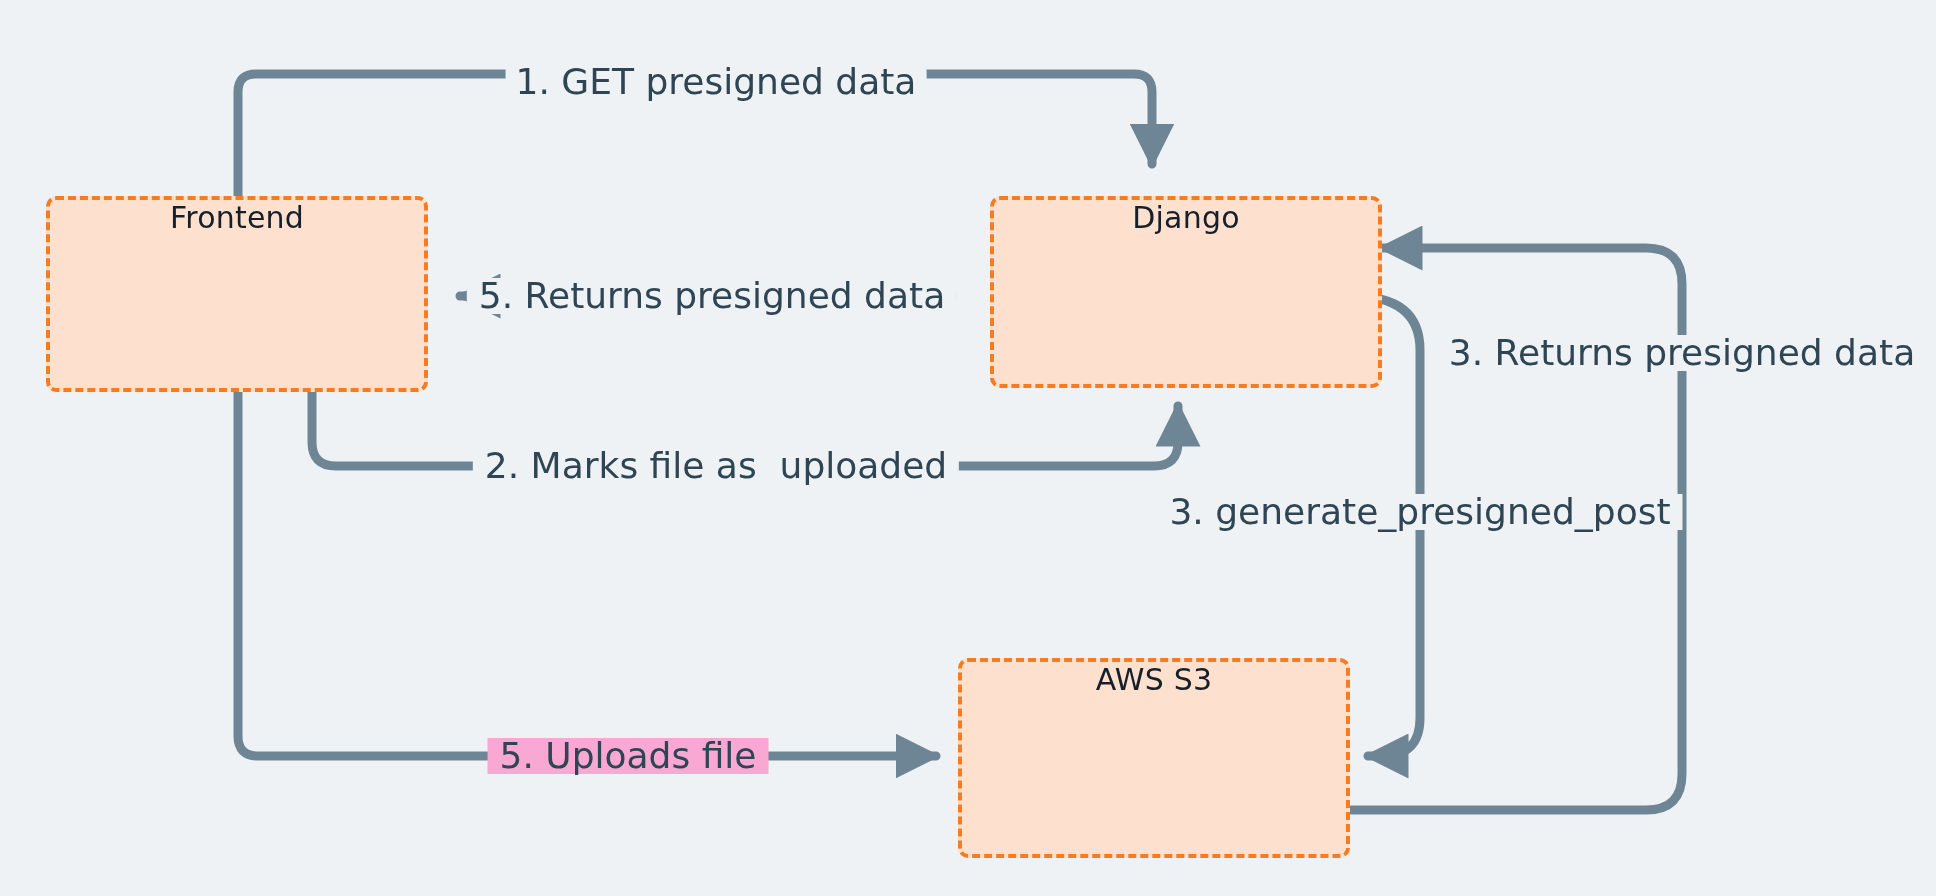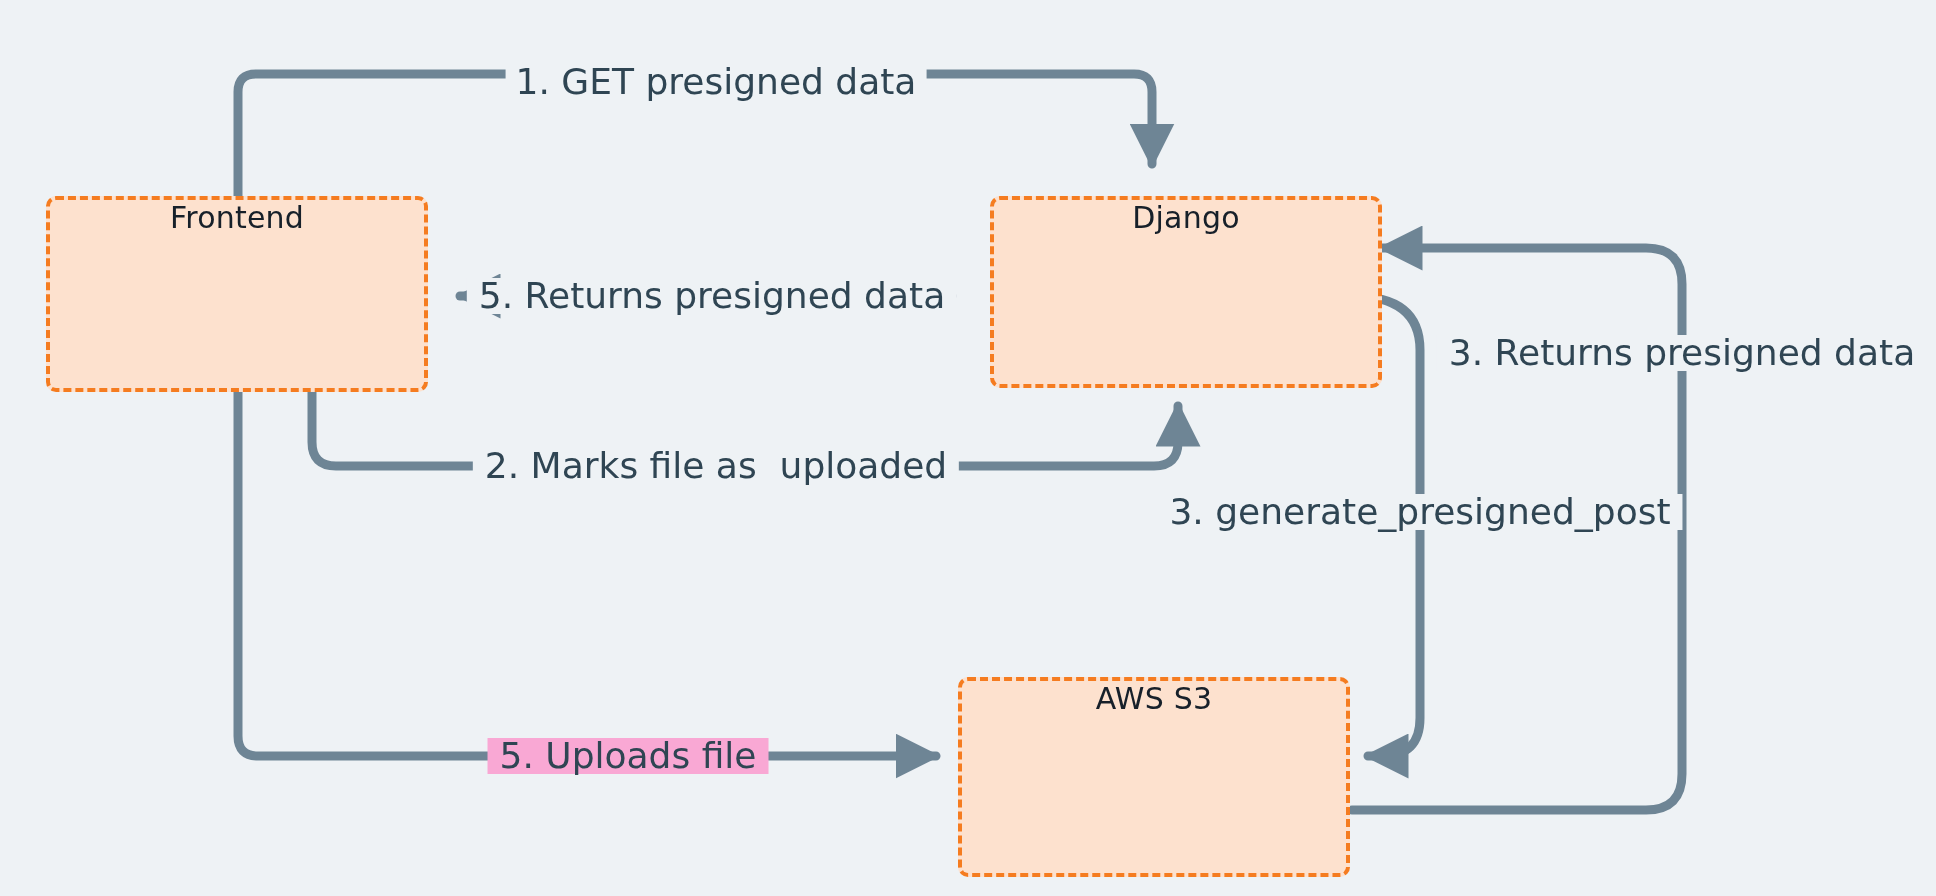--- a/index.html
+++ b/index.html
@@ -76,21 +76,21 @@
   </svg>
 
   <div class="node-box" style="left:46px; top:196px; width:382px; height:196px;">
     <span class="node-label">Frontend</span>
   </div>
 
   <div class="node-box" style="left:990px; top:196px; width:392px; height:192px;">
     <span class="node-label">Django</span>
   </div>
 
-  <div class="node-box" style="left:958px; top:658px; width:392px; height:200px;margin-top:19px;">
+  <div class="node-box" style="left:958px; top:658px; width:392px; height:200px;">
     <span class="node-label">AWS S3</span>
   </div>
 
   <span class="edge-label" style="left:716px; top:82px; background:#eef2f5; padding:0 10px;">1. GET presigned data</span>
 
   <span class="edge-label" style="left:1420px; top:512px; background:#eef2f5; padding:0 12px;">3. generate_presigned_post</span>
 
   <span class="edge-label" style="left:1682px; top:333px; background:#eef2f5; padding:0 12px;margin-top:20px;">3. Returns presigned data</span>
 
   <span class="edge-label" style="left:712px; top:296px; background:#eef2f5; padding:0 12px;">5. Returns presigned data</span>

